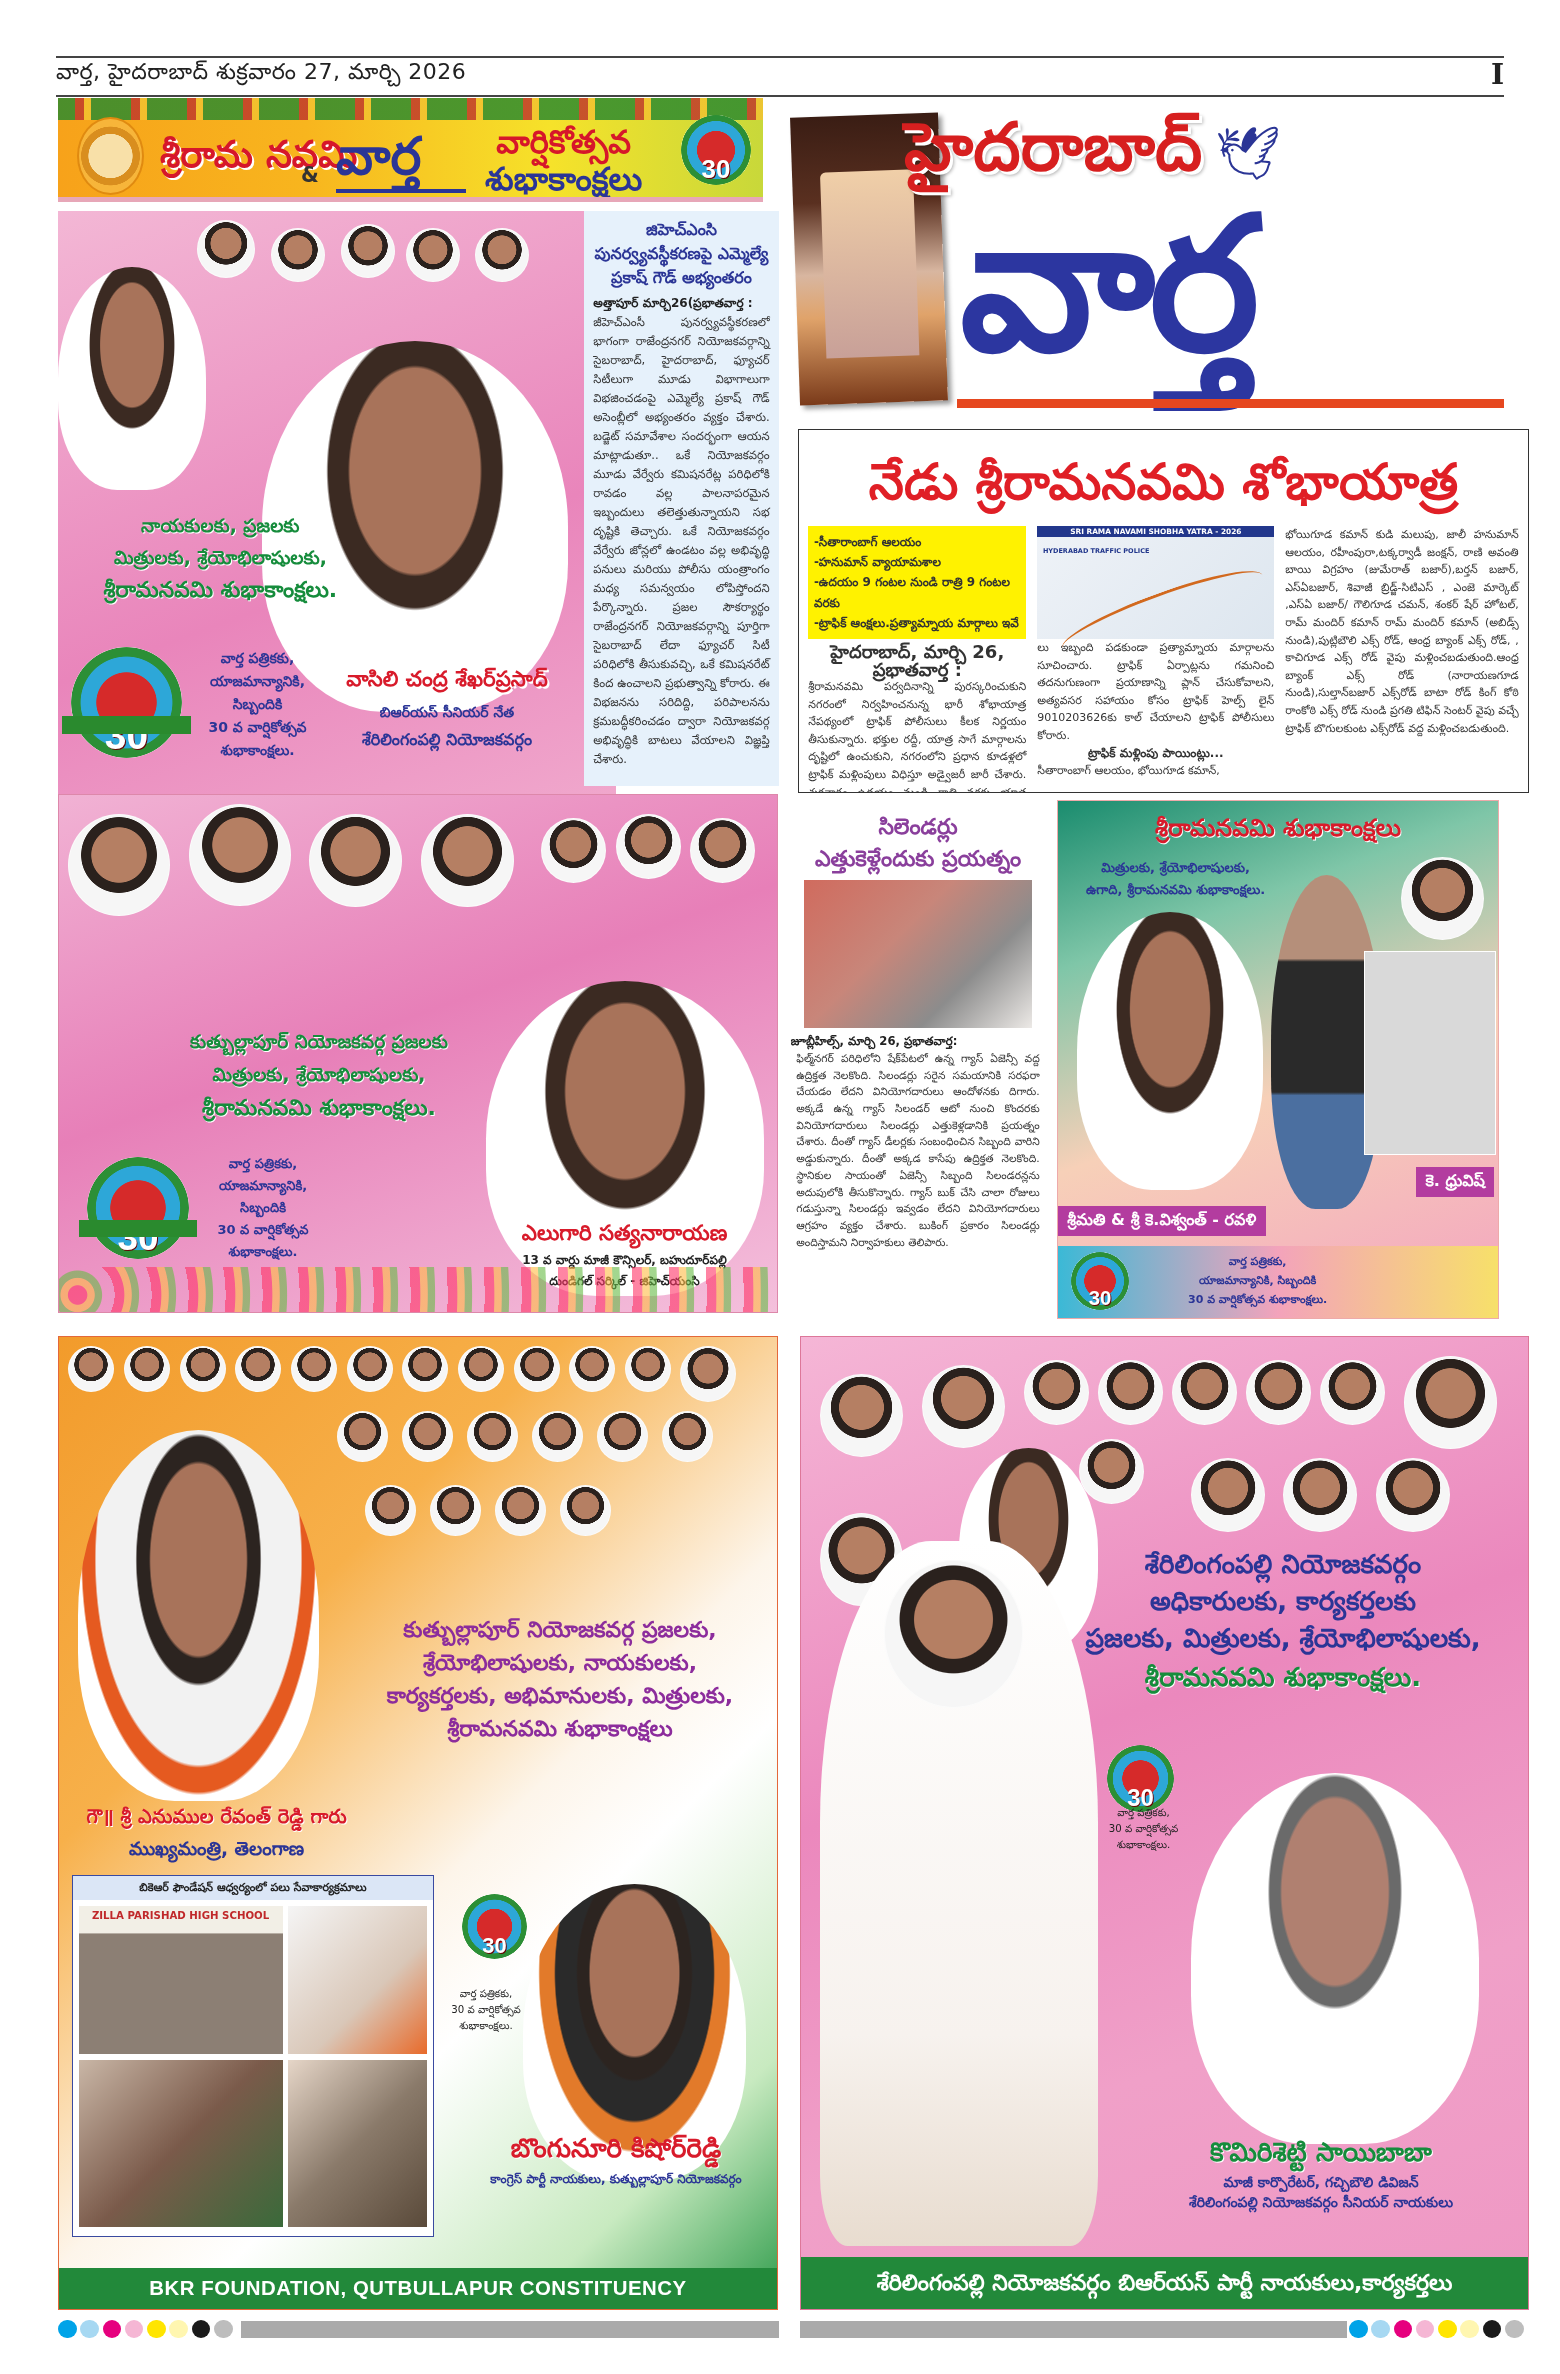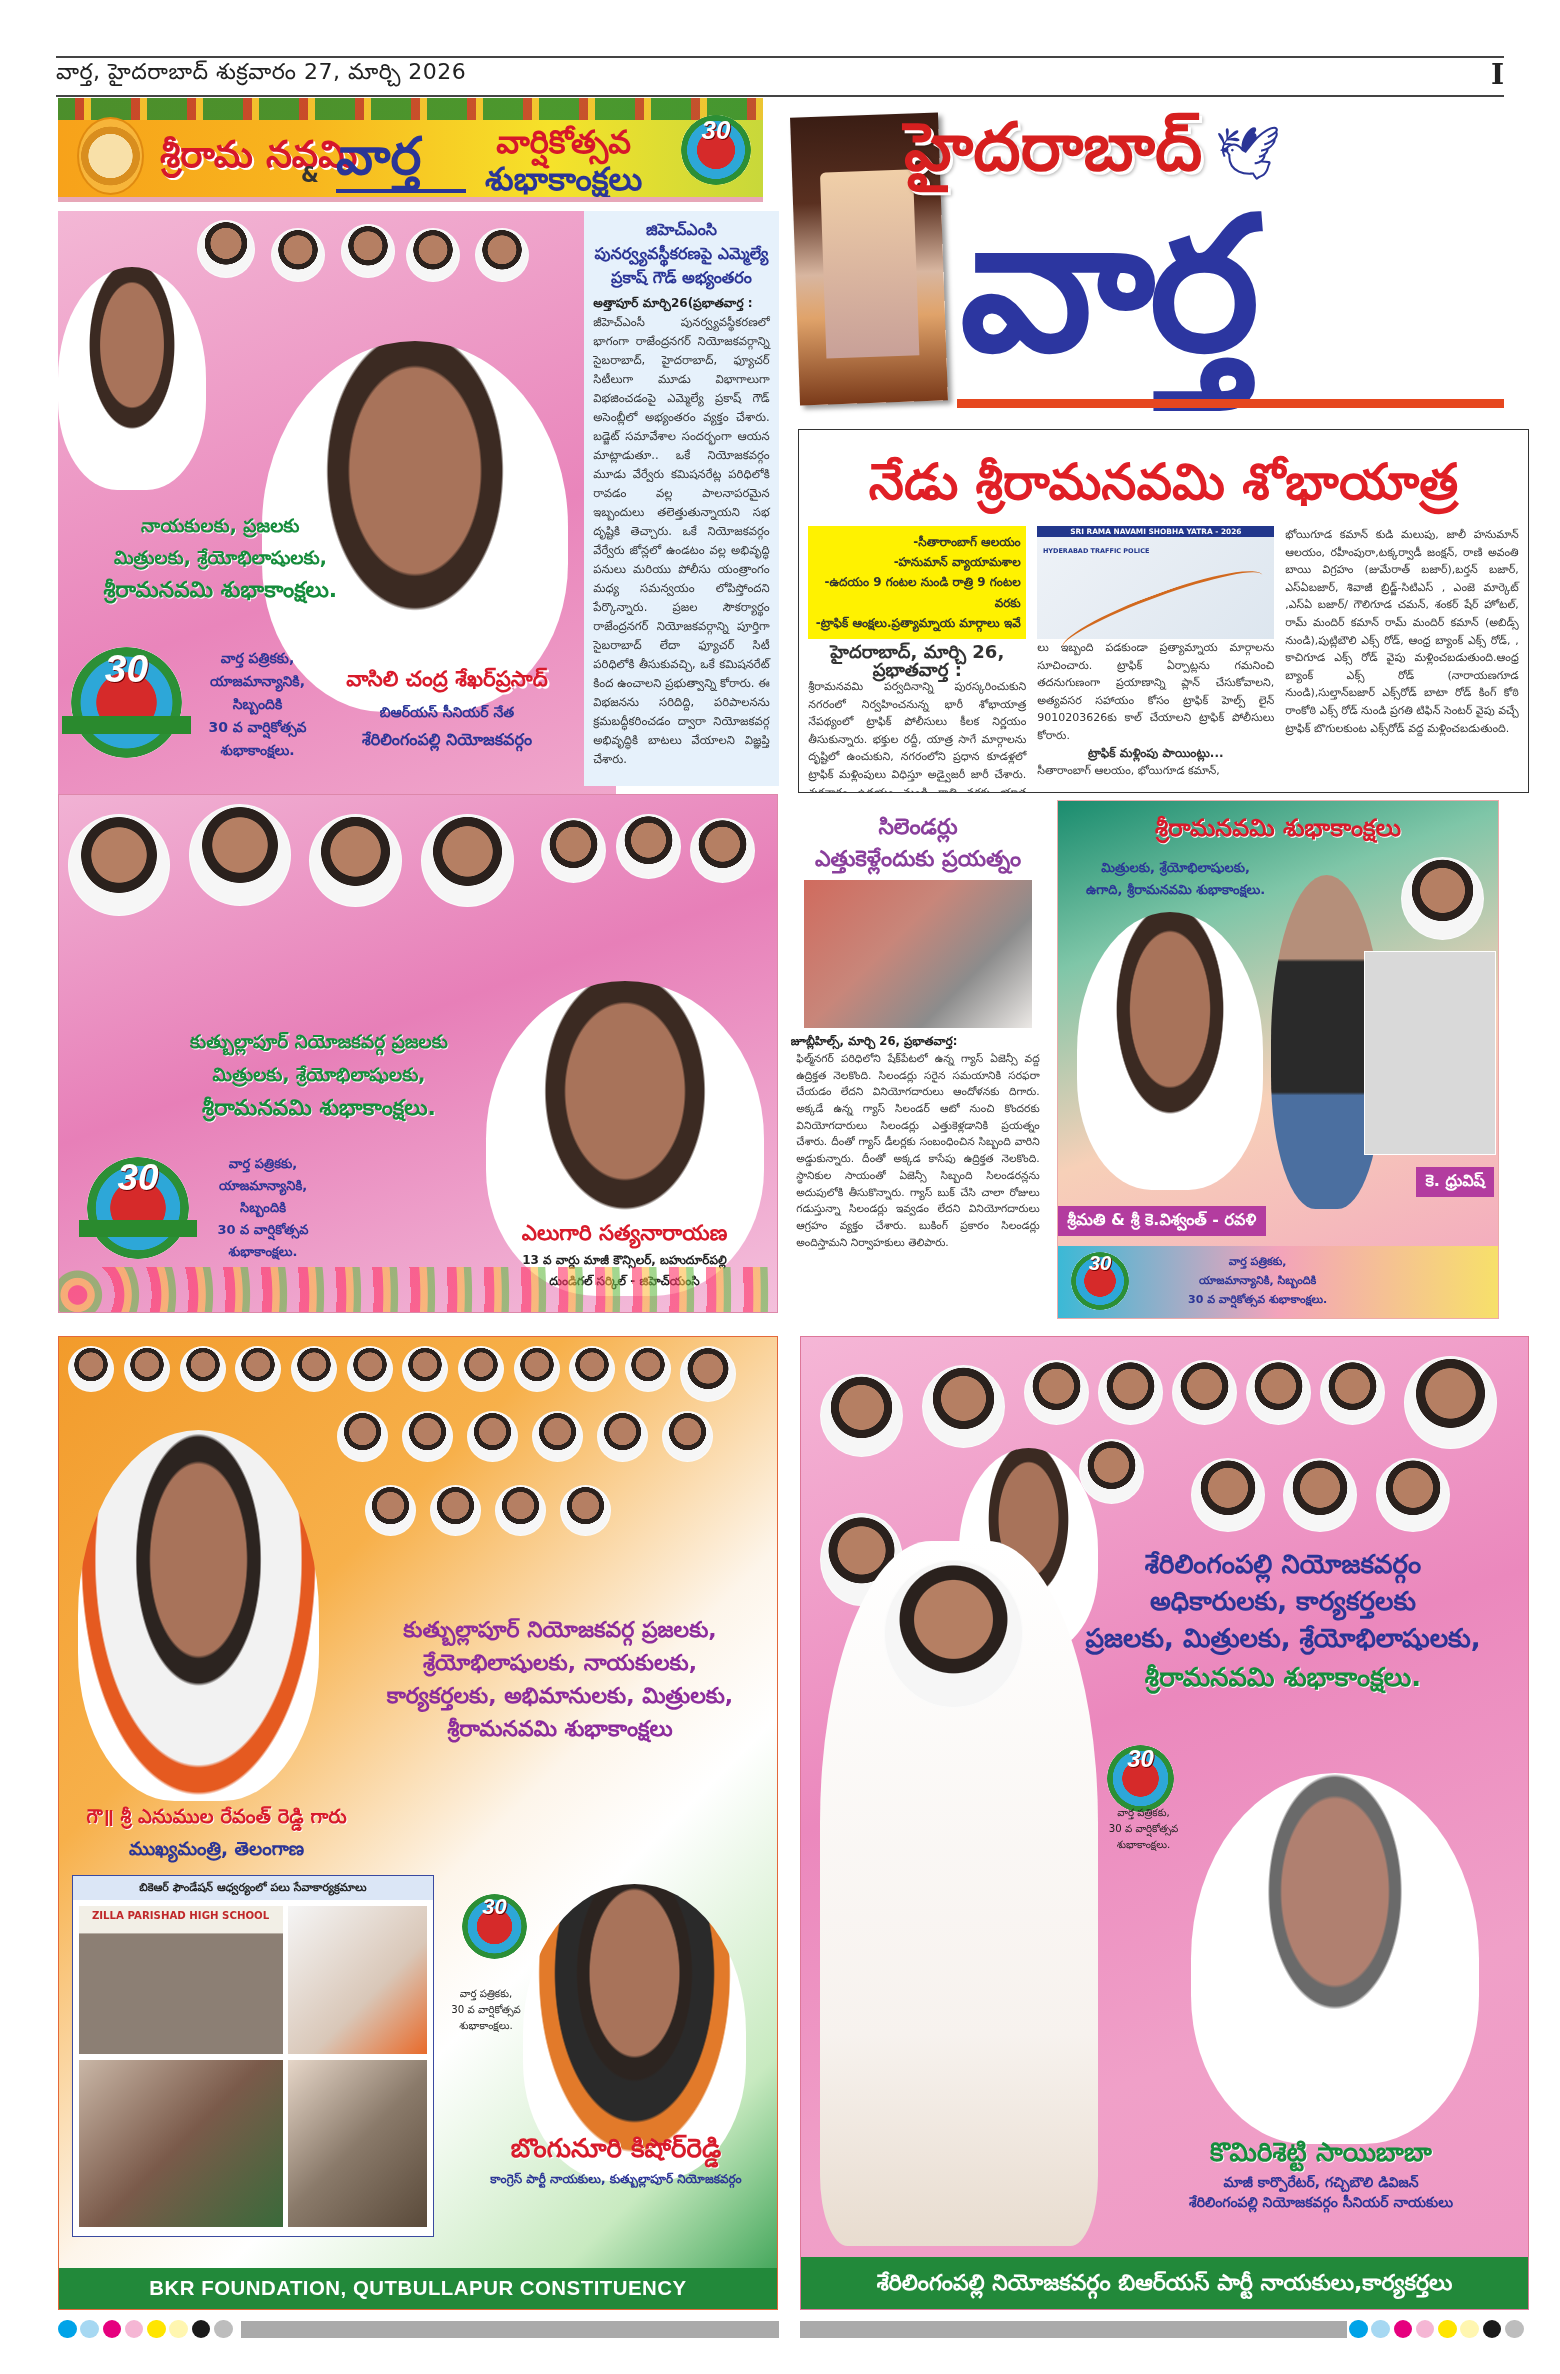--- a/index.html
+++ b/index.html
@@ -22,21 +22,21 @@
   .banner .deity { position: absolute; left: 18.6px; top: 18.6px; width: 67px; height: 78px; border-radius: 50%;
     background: radial-gradient(circle, #f8e0a8 0 45%, #d98e1e 46% 60%, #f7b53a 61%); border: 2.8px solid #e08a10; }
   .banner .t1 { position: absolute; left: 102px; top: 35px; font-size: 37px; font-weight: bold; color: #d6172a; text-shadow: 1.9px 1.9px 0 #fff; }
   .banner .amp { position: absolute; left: 243px; top: 65px; font-size: 20.4px; font-weight: bold; color: #333; }
   .banner .logo { position: absolute; left: 278px; top: 28px; font-size: 52px; font-weight: bold; color: #2b3596; }
   .banner .logo-bar { position: absolute; left: 278px; top: 91px; width: 130px; height: 3.7px; background: #2b3596; }
   .banner .t2 { position: absolute; left: 427px; top: 26px; font-size: 32px; font-weight: bold; color: #d6172a; line-height: 37px; text-align: center; }
   .banner .t2b { color: #2b3596; }
 
   
-  .badge30 { position: absolute; border-radius: 50%; background: radial-gradient(circle, #d62a2a 0 38%, #2da7d8 39% 58%, #2c8f36 59% 70%, #ffffff 71%); display: flex; align-items: flex-start; justify-content: center; font-style: italic; }
+  .badge30 { position: absolute; border-radius: 50%; background: radial-gradient(circle, #d62a2a 0 38%, #2da7d8 39% 58%, #2c8f36 59% 70%, #ffffff 71%); display: flex; align-items: flex-end; justify-content: center; }
   .badge30 span { color: #fff; font-weight: bold; font-family: "Liberation Sans", sans-serif; text-shadow: 0.9px 0.9px 0 #600; }
   .badge30 .ribbon { position: absolute; left: -8%; right: -8%; bottom: 22%; height: 16%; background: #2a8a2e; }
 
   
   .ad1 { top: 211px; left: 58px; width: 558px; height: 584px; background: linear-gradient(160deg, #f3b7d5, #e985bb 60%, #f0a7cc); }
   .portrait { position: absolute; border-radius: 50% 50% 40% 40%; background: radial-gradient(ellipse at 50% 35%, #a8735a 0 30%, #3b2a22 31% 40%, #fff 41% 100%); }
   .portrait.small { border-radius: 50%; background: radial-gradient(circle at 50% 40%, #b57f63 0 35%, #2a211d 36% 48%, #f6f6f6 49%); border: 1.9px solid rgba(255,255,255,.6); }
   .green-wish { color: #168c3c; font-weight: bold; text-align: center; text-shadow: 0.9px 0.9px 0 #fff; }
   .blue-wish { color: #2b3596; font-weight: bold; text-align: center; }
   .red-name { color: #d81b2b; font-weight: bold; text-align: center; text-shadow: 1.9px 1.9px 0 #fff; }
@@ -55,21 +55,21 @@
   .mast .city { position: absolute; left: 116px; top: 3.7px; font-size: 67px; font-weight: bold; color: #d71f1f; text-shadow: 2.8px 2.8px 0 #fff, 3.7px 3.7px 3.7px rgba(0,0,0,.3); }
   .mast .bird { position: absolute; left: 427px; top: 18.6px; font-size: 52px; color: #2b3596; }
   .mast .wordmark { position: absolute; left: 172px; top: 83px; font-size: 186px; font-weight: bold; color: #2c36a0; line-height: 195px; letter-spacing: -5.6px; }
   .mast .redbar { position: absolute; left: 169px; top: 295px; width: 547px; height: 9.3px; background: #e6471f; }
 
   
   .art2 { top: 429px; left: 798px; width: 731px; height: 364px; border: 1.9px solid #333; padding: 7.4px 9.3px; }
   .art2 h1 { font-size: 50px; color: #e01f26; text-align: center; font-weight: bold; line-height: 74px; margin-top: 7.4px; }
   .art2 .cols { position: absolute; top: 96px; left: 9.3px; right: 9.3px; bottom: 5.6px; display: flex; gap: 11px; }
   .art2 .col { font-size: 11px; line-height: 17.6px; text-align: justify; color: #333; }
-  .art2 .yellow { background: #fff200; padding: 5.6px; font-size: 12px; line-height: 20.4px; text-align: right; font-weight: bold; margin-bottom: 3.7px; }
+  .art2 .yellow { background: #fff200; padding: 5.6px; font-size: 12px; line-height: 20.4px; text-align: left; font-weight: bold; margin-bottom: 3.7px; }
   .art2 .byline { font-size: 18px; font-weight: bold; text-align: center; }
   .art2 .map { height: 113px; background: linear-gradient(135deg,#eef2f7,#dde6ef); position: relative; border-top: 11px solid #22378c; }
   .art2 .map .title { position: absolute; top: -11px; left: 0; right: 0; text-align: center; font-size: 7.4px; color: #fff; font-weight: bold; line-height: 11px; }
   .art2 .map .route { position: absolute; left: 18.6px; top: 56px; width: 213px; height: 37px; border-top: 3.7px solid #d2691e; border-radius: 50%; transform: rotate(-20deg); }
   .art2 .sub { font-weight: bold; text-align: center; font-size: 12px; }
 
   
   .ad2 { top: 794px; left: 58px; width: 720px; height: 519px; background: linear-gradient(160deg, #f1b2d4, #e77fb8 45%, #f4c0dc); border: 1.9px solid #d8a; }
   .ad2 .foot { position: absolute; bottom: 0; left: 0; right: 0; height: 45px; background: repeating-radial-gradient(circle at 18.6px 28px, #f36 0 9.3px, #fb4 10.2px 16.7px, #6b4 17.6px 24px, transparent 25px 37px); opacity: .6; }
 

